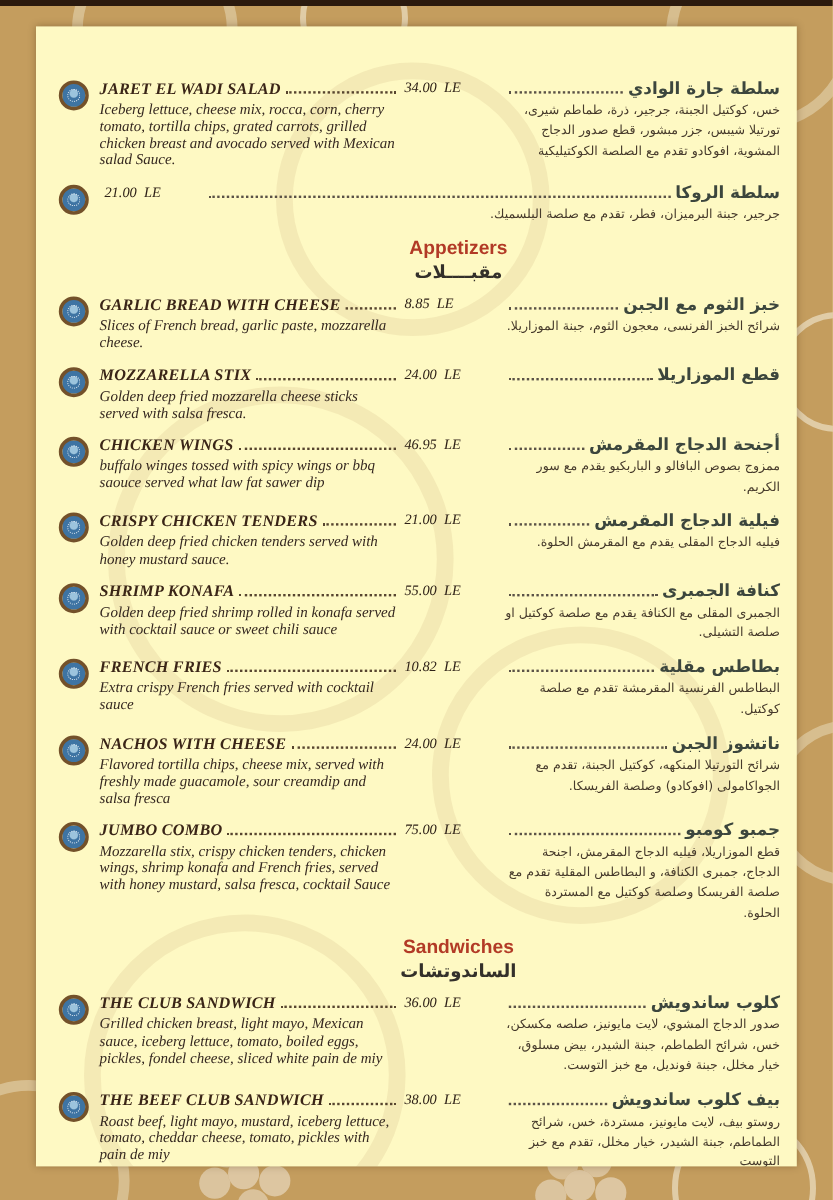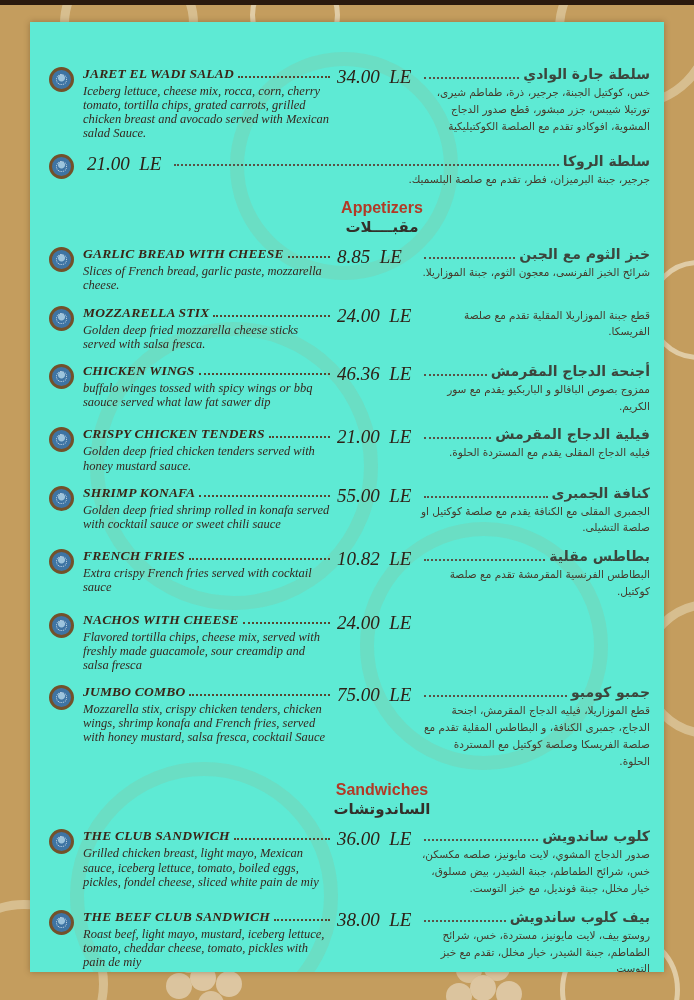--- a/index.html
+++ b/index.html
@@ -13,39 +13,39 @@
   .topstrip{position:absolute;left:0;top:0;width:694px;height:5px;background:#2b1a0e;}
   .orn{position:absolute;border-radius:50%;pointer-events:none;}
   .orn.ring{border:9px solid rgba(240,230,203,0.45);}
   .orn.ring2{border:5px solid rgba(248,242,226,0.55);}
   .flower{position:absolute;width:26px;height:26px;border-radius:50%;background:rgba(255,255,255,0.42);
     box-shadow:26px 6px 0 rgba(255,255,255,0.42),-24px 8px 0 rgba(255,255,255,0.40),
     8px 26px 0 rgba(255,255,255,0.38),-14px -18px 0 rgba(255,255,255,0.35),14px -20px 0 rgba(255,255,255,0.38);}
   
   .page{
     position:absolute;left:30px;top:22px;width:634px;height:950px;
-    background:#5eead4;box-sizing:border-box;padding:44px 12px 0 12px;overflow:hidden;
+    background:#fef9c3;box-sizing:border-box;padding:44px 12px 0 12px;overflow:hidden;
     box-shadow:0 0 6px rgba(60,40,15,0.35);
   }
   .pg-orn{position:absolute;border-radius:50%;border:14px solid rgba(181,152,99,0.14);pointer-events:none;}
   .content{position:relative;}
   
   .row{display:flex;align-items:flex-start;margin:0 0 12px 0;}
   .bullet{
     flex:0 0 19px;height:19px;margin:1px 9px 0 7px;border-radius:50%;
     background:radial-gradient(circle at 50% 42%, #9cc4dd 0 3px, #3e74a3 4px 100%);
     border:3px solid #73512a;box-sizing:content-box;position:relative;
   }
   .bullet::after{content:"";position:absolute;inset:4px;border-radius:50%;border:1px dotted rgba(255,255,255,0.75);}
   .en{flex:0 0 250px;}
   .en-line{display:flex;align-items:baseline;}
   .en-title{font-style:italic;font-weight:bold;font-size:13.5px;color:#3a2517;letter-spacing:.2px;white-space:nowrap;font-family:"Liberation Serif",serif;}
   .leader{flex:1 1 auto;border-bottom:2px dotted #57452f;margin:0 3px 3px 4px;min-width:10px;}
   .en-desc{font-style:italic;font-size:12.5px;line-height:1.13;color:#352820;padding-top:2px;font-family:Liberation Serif, serif;}
-  .price{flex:0 0 84px;font-style:italic;font-size:19px;color:#2e2117;padding-left:4px;white-space:nowrap;font-family:"Liberation Serif",serif;}
+  .price{flex:0 0 84px;font-style:italic;font-size:12px;color:#2e2117;padding-left:4px;white-space:nowrap;font-family:"Liberation Serif",serif;}
   .ar{flex:1 1 auto;direction:rtl;text-align:right;padding-right:2px;}
   .ar-line{display:flex;align-items:baseline;text-align:center;}
   .ar-title{font-family:"DejaVu Sans",sans-serif;font-weight:bold;font-size:14px;color:#3c463d;white-space:nowrap;}
   .ar-leader{border-bottom:2px dotted #5a5246;margin:0 4px 3px 3px;}
   .ar-desc{font-family:"DejaVu Sans",sans-serif;font-size:10.5px;line-height:1.6;color:#463a2b;padding-top:2px;}
   
   .sec{text-align:center;margin:2px 0 10px 70px;}
   .sec-en{font-family:"Liberation Sans",sans-serif;font-weight:600;font-size:16px;color:#b23a26;}
   .sec-ar{font-family:"DejaVu Sans",sans-serif;font-weight:bold;font-size:15px;color:#33302a;margin-top:1px;}
 </style>
@@ -132,34 +132,37 @@
       <span class="bullet"></span>
       <div class="en">
         <div class="en-line">
           <span class="en-title">MOZZARELLA STIX</span>
           <span class="leader"></span>
         </div>
         <div class="en-desc">Golden deep fried mozzarella cheese sticks served with salsa fresca.</div>
       </div>
       <div class="price"><span>24.00</span>&nbsp;&nbsp;<span>LE</span></div>
       <div class="ar">
-        <div class="ar-desc">قطع جبنة الموزاريلا المقلية تقدم مع صلصة الفريسكا.</div>
+        <div class="ar-line">
+          <span class="ar-title">قطع الموزاريلا</span>
+          <span class="leader ar-leader"></span>
+        </div>
       </div>
     </div>
 
     <div class="row">
       <span class="bullet"></span>
       <div class="en">
         <div class="en-line">
           <span class="en-title">CHICKEN WINGS</span>
           <span class="leader"></span>
         </div>
         <div class="en-desc">buffalo winges tossed with spicy wings or bbq saouce served what law fat sawer dip</div>
       </div>
-      <div class="price"><span>46.36</span>&nbsp;&nbsp;<span>LE</span></div>
+      <div class="price"><span>46.95</span>&nbsp;&nbsp;<span>LE</span></div>
       <div class="ar">
         <div class="ar-line">
           <span class="ar-title">أجنحة الدجاج المقرمش</span>
           <span class="leader ar-leader"></span>
         </div>
         <div class="ar-desc">ممزوج بصوص البافالو و الباربكيو يقدم مع سور الكريم.</div>
       </div>
     </div>
 
     <div class="row">
@@ -170,21 +173,21 @@
           <span class="leader"></span>
         </div>
         <div class="en-desc">Golden deep fried chicken tenders served with honey mustard sauce.</div>
       </div>
       <div class="price"><span>21.00</span>&nbsp;&nbsp;<span>LE</span></div>
       <div class="ar">
         <div class="ar-line">
           <span class="ar-title">فيلية الدجاج المقرمش</span>
           <span class="leader ar-leader"></span>
         </div>
-        <div class="ar-desc">فيليه الدجاج المقلى يقدم مع المستردة الحلوة.</div>
+        <div class="ar-desc">فيليه الدجاج المقلى يقدم مع المقرمش الحلوة.</div>
       </div>
     </div>
 
     <div class="row">
       <span class="bullet"></span>
       <div class="en">
         <div class="en-line">
           <span class="en-title">SHRIMP KONAFA</span>
           <span class="leader"></span>
         </div>
@@ -222,20 +225,27 @@
     <div class="row">
       <span class="bullet"></span>
       <div class="en">
         <div class="en-line">
           <span class="en-title">NACHOS WITH CHEESE</span>
           <span class="leader"></span>
         </div>
         <div class="en-desc">Flavored tortilla chips, cheese mix, served with freshly made guacamole, sour creamdip and salsa fresca</div>
       </div>
       <div class="price"><span>24.00</span>&nbsp;&nbsp;<span>LE</span></div>
+      <div class="ar">
+        <div class="ar-line">
+          <span class="ar-title">ناتشوز الجبن</span>
+          <span class="leader ar-leader"></span>
+        </div>
+        <div class="ar-desc">شرائح التورتيلا المنكهه، كوكتيل الجبنة، تقدم مع الجواكامولى (افوكادو) وصلصة الفريسكا.</div>
+      </div>
     </div>
 
     <div class="row">
       <span class="bullet"></span>
       <div class="en">
         <div class="en-line">
           <span class="en-title">JUMBO COMBO</span>
           <span class="leader"></span>
         </div>
         <div class="en-desc">Mozzarella stix, crispy chicken tenders, chicken wings, shrimp konafa and French fries, served with honey mustard, salsa fresca, cocktail Sauce</div>

